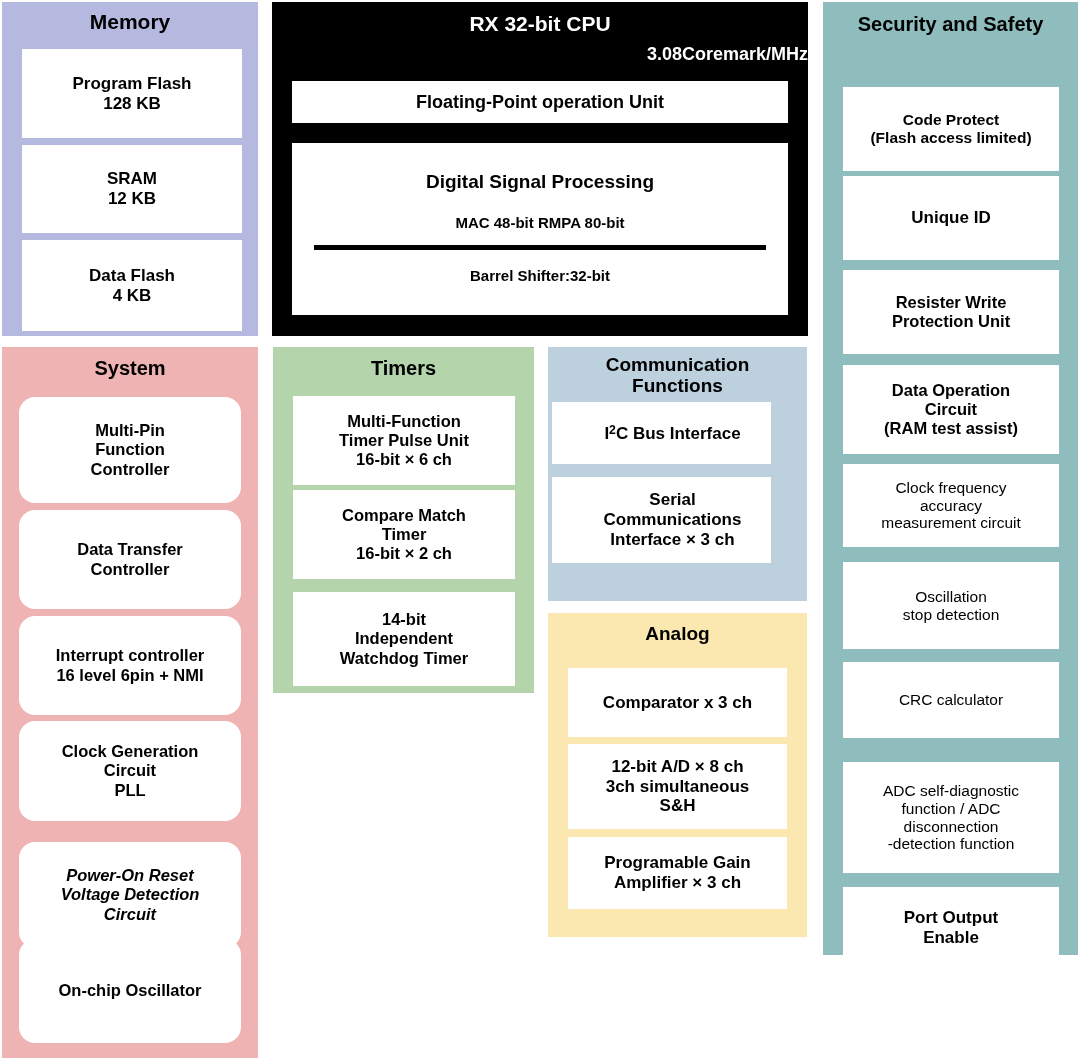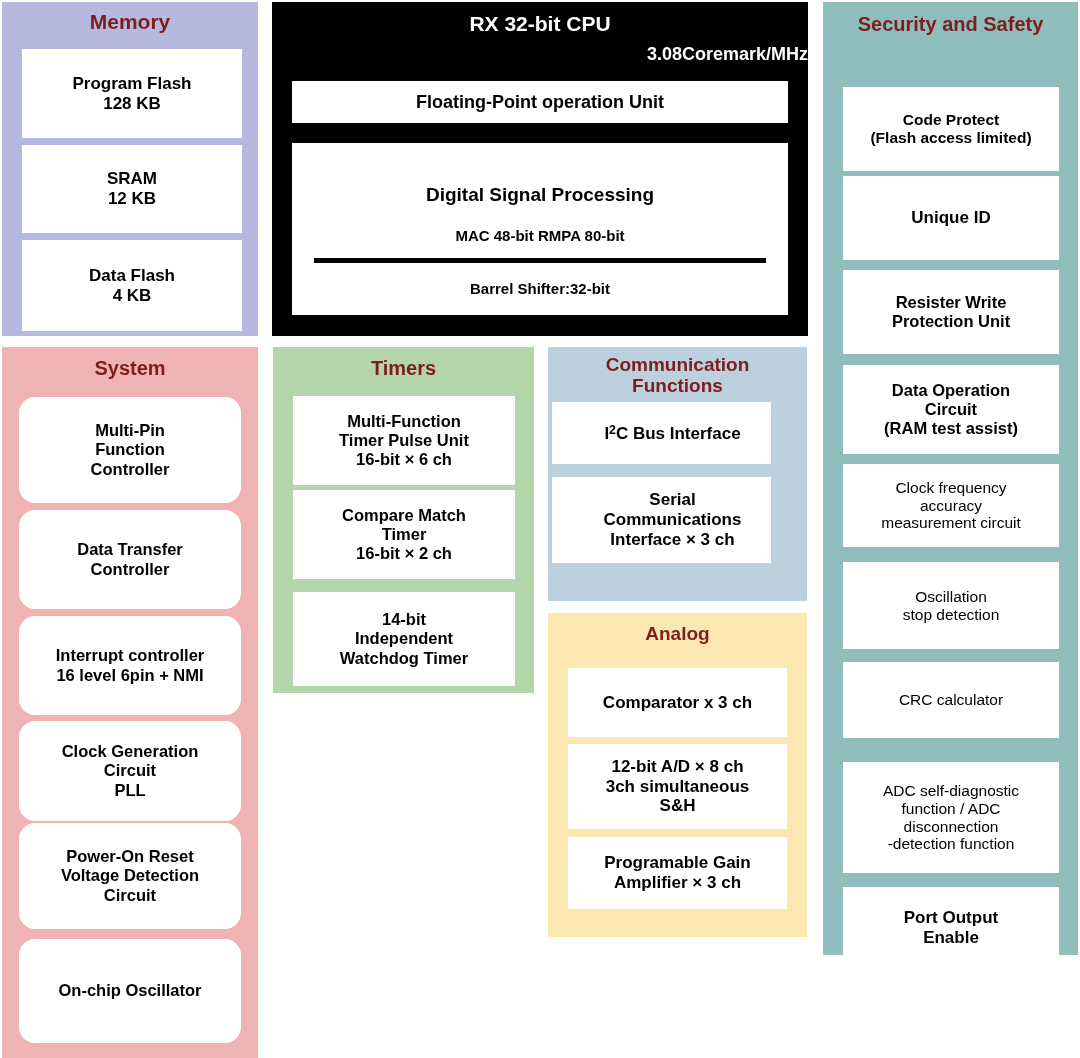--- a/index.html
+++ b/index.html
@@ -15,21 +15,21 @@
     overflow: hidden;
   }
 
   .panel {
     position: absolute;
     box-sizing: border-box;
   }
   .panel-title {
     text-align: center;
     font-weight: bold;
-    color: #7f1d1d;
+    color: #000000;
     line-height: 1.12;
   }
   .box {
     background: #ffffff;
     box-sizing: border-box;
     display: flex;
     align-items: center;
     justify-content: center;
     text-align: center;
     color: #000000;
@@ -56,21 +56,21 @@
   #cpu .cpu-h1 { text-align:center; color:#ffffff; font-weight:bold; font-size:21px; padding-top:10px; }
   #cpu .cpu-h2 { text-align:right; color:#ffffff; font-weight:bold; font-size:18px; padding-top:8px; }
   #cpu-fpu {
     position:absolute; left:20px; top:79px; width:496px; height:42px;
     font-size:18px; font-weight:bold;
   }
   #cpu-dsp {
     position:absolute; left:20px; top:141px; width:496px; height:172px;
     display:block; padding-top:28px;
   }
-  #cpu-dsp .dsp-title { text-align:center; font-size:19px; font-weight:bold;margin-top:13px; }
+  #cpu-dsp .dsp-title { text-align:center; font-size:19px; font-weight:bold; }
   #cpu-dsp .dsp-sub   { text-align:center; font-size:15px; font-weight:bold; margin-top:21px; }
   #cpu-dsp .dsp-rule  { height:5px; background:#000000; margin:14px 22px 0 22px; }
   #cpu-dsp .dsp-bs    { text-align:center; font-size:15px; font-weight:bold; margin-top:17px; }
 
   
   #security {
     left: 823px; top: 2px; width: 255px; height: 953px;
     background: #8fbdbd;
   }
   #security .panel-title { font-size: 20px; padding-top: 11px; }
@@ -91,21 +91,21 @@
     left: 2px; top: 347px; width: 256px; height: 711px;
     background: #f0b3b3;
   }
   #system .panel-title { font-size: 20px; padding-top: 10px; }
   #system .box { font-size: 16.5px; font-weight: bold; }
   .sys-b { position:absolute; left:17px; width:222px;border-radius:16px; }
   #sys-b0 { top:50px;  height:106px; }
   #sys-b1 { top:163px; height:99px; }
   #sys-b2 { top:269px; height:99px; }
   #sys-b3 { top:374px; height:100px; }
-  #sys-b4 { top:476px; height:106px; }
+  #sys-b4 { top:495px; height:106px;font-style:italic; }
   #sys-b5 { top:592px; height:104px; }
 
   
   #timers {
     left: 273px; top: 347px; width: 261px; height: 346px;
     background: #b4d4ac;
   }
   #timers .panel-title { font-size: 20px; padding-top: 10px; }
   #timers .box { font-size: 16.5px; font-weight: bold; }
   .tim-b { position:absolute; left:20px; width:222px; }

